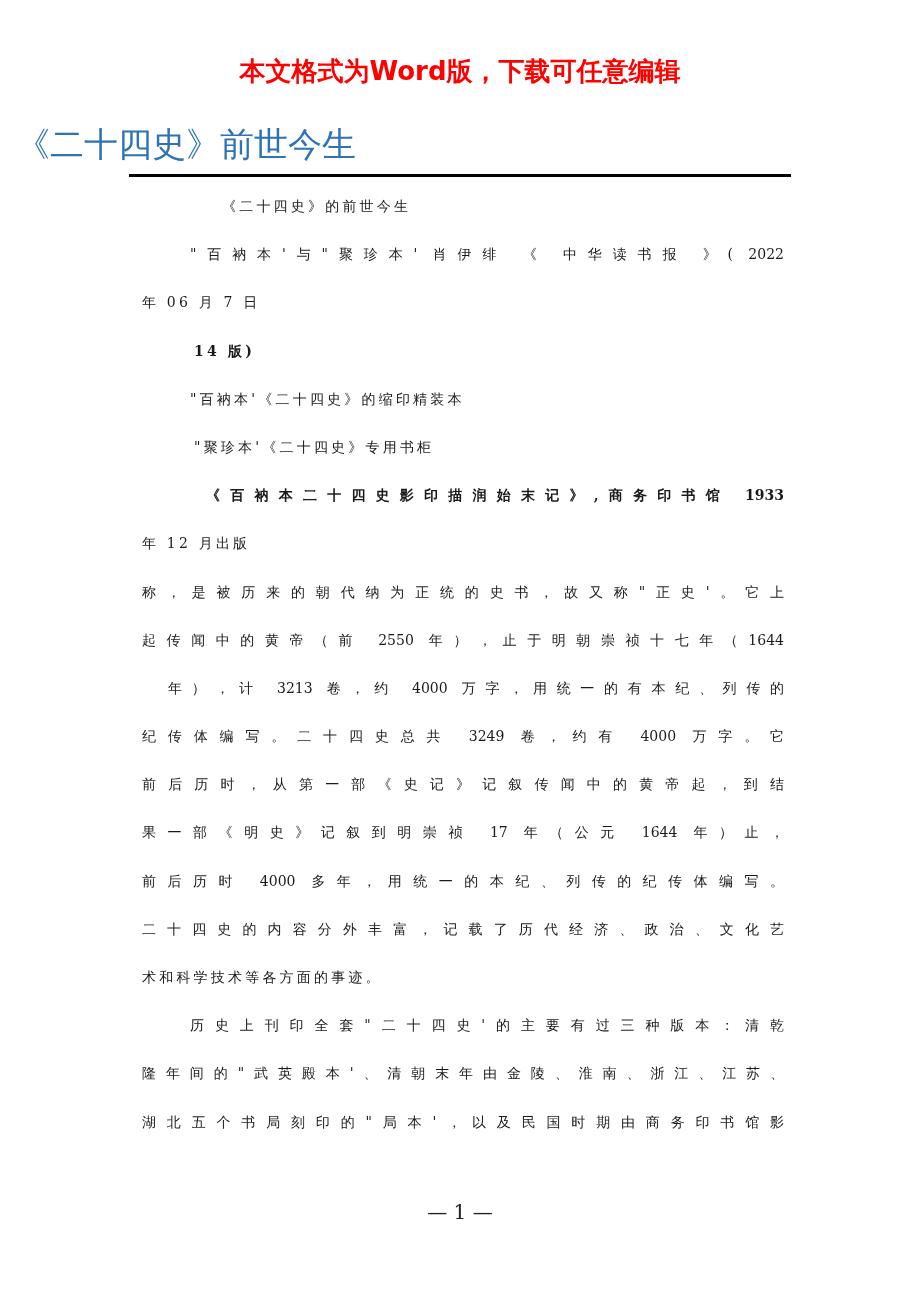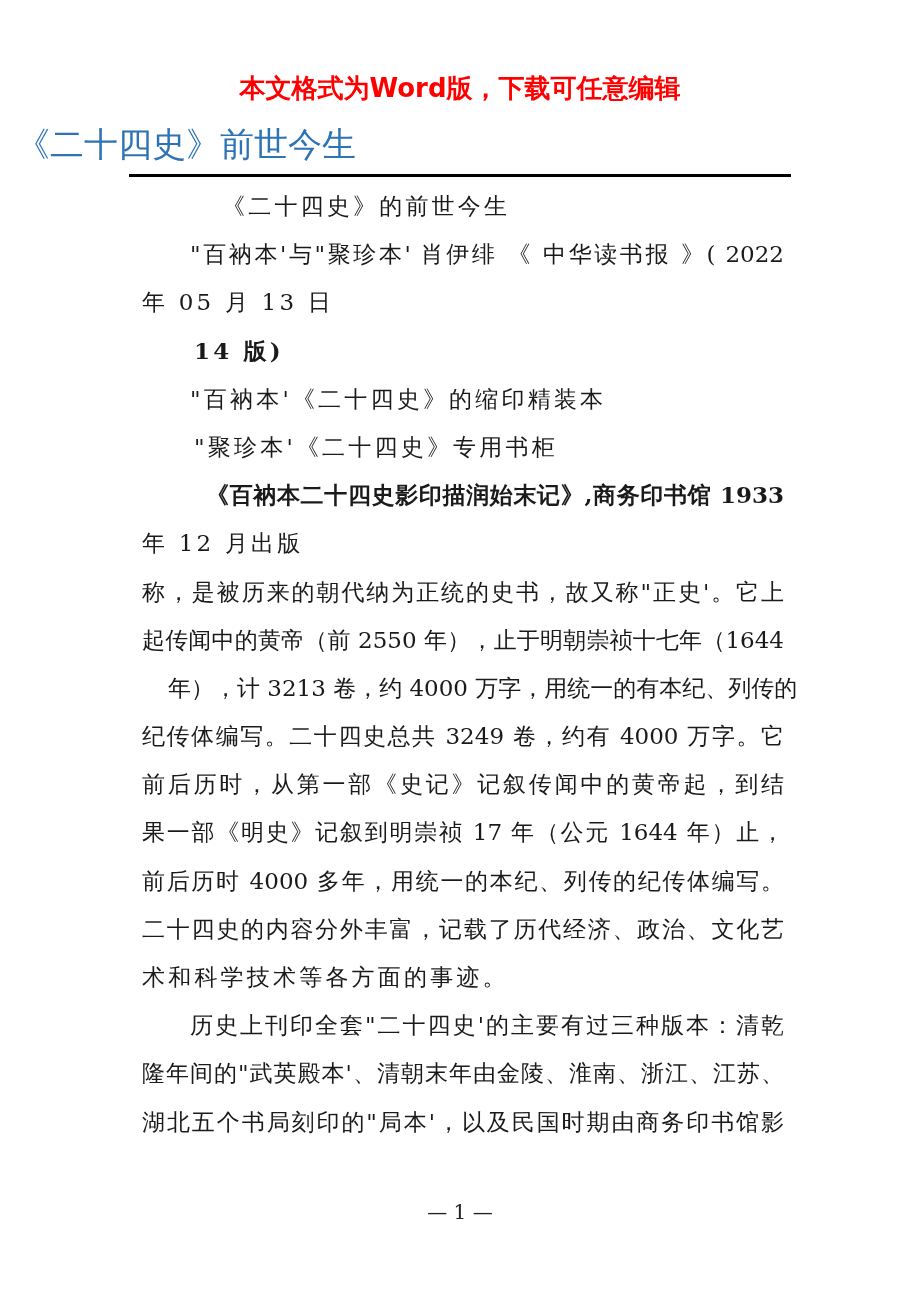--- a/index.html
+++ b/index.html
@@ -12,21 +12,21 @@
       height: 1302px;
       position: relative;
       overflow: hidden;
       font-family: "DejaVu Serif", "Liberation Serif", serif;
       color: #1a1a1a;
     }
     .banner {
       position: absolute;
       left: 0;
       width: 920px;
-      top: 68px;
+      top: 51px;
       text-align: center;
       color: #ff0000;
       font-family: "DejaVu Sans", "Liberation Sans", sans-serif;
       font-weight: bold;
       font-size: 26px;
       line-height: 40px;
       letter-spacing: 0px;
     }
     .title {
       position: absolute;
@@ -49,21 +49,21 @@
     }
     .body-text {
       position: absolute;
       left: 142px;
       top: 182px;
       width: 642px;
     }
     .line {
       height: 48.2px;
       line-height: 48.2px;
-      font-size: 23px;
+      font-size: 14px;
       white-space: nowrap;
       letter-spacing: 3.2px;
       overflow: visible;
     }
     .line.justify {
       text-align: justify;
       text-align-last: justify;
       letter-spacing: 0;
     }
     .footer {
@@ -82,21 +82,21 @@
 
 <div class="banner">本文格式为Word版，下载可任意编辑</div>
 
 <div class="title">《二十四史》前世今生</div>
 
 <div class="rule"></div>
 
 <div class="body-text">
   <div class="line" style="padding-left: 80px;">《二十四史》的前世今生</div>
   <div class="line justify" style="padding-left: 48px;">"百衲本'与"聚珍本' 肖伊绯 《 中华读书报 》( 2022</div>
-  <div class="line" style="padding-left: 0px;">年 05 月 13 日</div>
+  <div class="line" style="padding-left: 0px;">年 06 月 7 日</div>
   <div class="line" style="padding-left: 52px; font-weight: bold;">14 版)</div>
   <div class="line" style="padding-left: 48px;">"百衲本'《二十四史》的缩印精装本</div>
   <div class="line" style="padding-left: 52px;">"聚珍本'《二十四史》专用书柜</div>
   <div class="line justify" style="padding-left: 64px; font-weight: bold;">《百衲本二十四史影印描润始末记》,商务印书馆 1933</div>
   <div class="line" style="padding-left: 0px;">年 12 月出版</div>
   <div class="line justify" style="padding-left: 0px;">称，是被历来的朝代纳为正统的史书，故又称"正史'。它上</div>
   <div class="line justify" style="padding-left: 0px;">起传闻中的黄帝（前 2550 年），止于明朝崇祯十七年（1644</div>
   <div class="line justify" style="padding-left: 0px; margin-left: 26px;">年），计 3213 卷，约 4000 万字，用统一的有本纪、列传的</div>
   <div class="line justify" style="padding-left: 0px;">纪传体编写。二十四史总共 3249 卷，约有 4000 万字。它</div>
   <div class="line justify" style="padding-left: 0px;">前后历时，从第一部《史记》记叙传闻中的黄帝起，到结</div>

